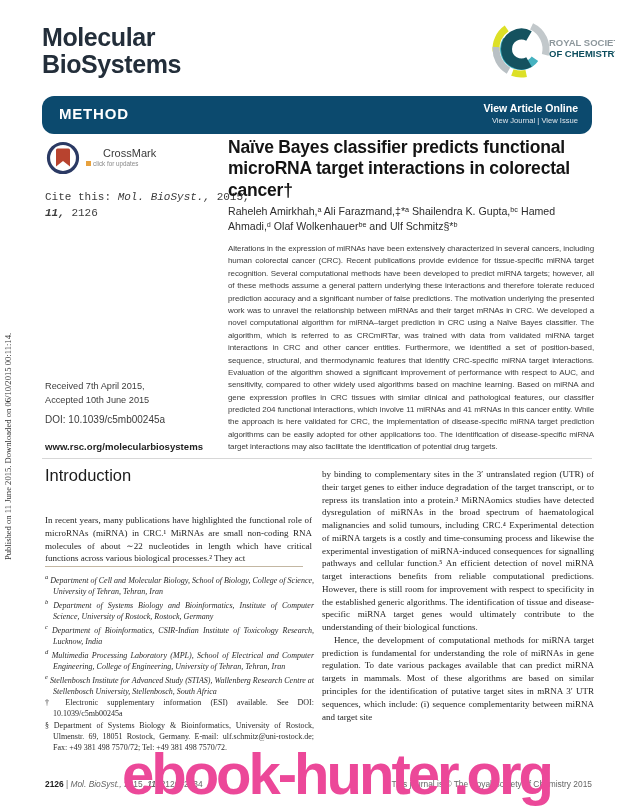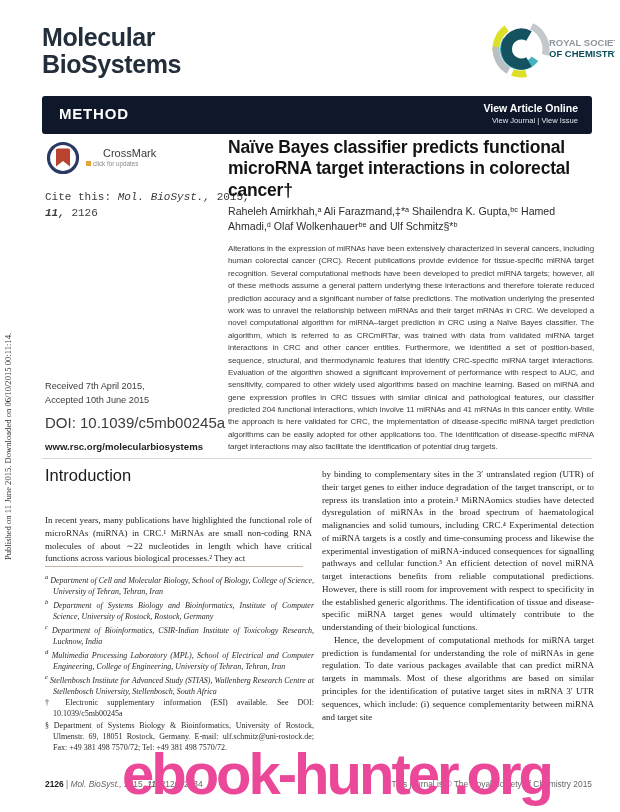--- a/index.html
+++ b/index.html
@@ -12,21 +12,21 @@
     font-family:"Liberation Serif",serif;font-size:8.6px;color:#333;
     white-space:nowrap;display:flex;align-items:center;}
 
   
   .journal-title{position:absolute;left:42px;top:24px;font-size:25px;font-weight:bold;
     color:#232e3a;line-height:1.07;letter-spacing:-0.4px;}
   .rsc-logo{position:absolute;left:489px;top:8px;}
 
   
   .banner{position:absolute;left:42px;top:96px;width:550px;height:38px;
-    background:#0f172a;border-radius:3px;}
+    background:#0c4a6e;border-radius:12px;}
   .banner-method{position:absolute;left:17px;top:9px;font-size:15px;font-weight:bold;
     color:#ffffff;letter-spacing:0.8px;}
   .banner-links{position:absolute;right:14px;top:6px;text-align:right;}
   .vao{font-size:10.5px;font-weight:bold;color:#ffffff;cursor:pointer;}
   .vjvi{font-size:7.6px;color:#dfe6ec;margin-top:2px;cursor:pointer;}
 
   
   .crossmark{position:absolute;left:46px;top:141px;display:flex;align-items:flex-start;cursor:pointer;}
   .cm-textcol{margin-left:6px;margin-top:6px;}
   .cm-name{font-size:11px;color:#3a3a3a;margin-left:17px;}
@@ -39,21 +39,21 @@
   
   .art-title{position:absolute;left:228px;top:137px;width:372px;font-size:17.5px;
     font-weight:bold;color:#141414;line-height:1.22;letter-spacing:-0.2px;}
   .authors{position:absolute;left:228px;top:204px;width:370px;font-size:10.6px;
     color:#2d2d2d;line-height:1.45;
     font-family:"Liberation Sans","DejaVu Sans",sans-serif;}
   .abstract{position:absolute;left:228px;top:243px;width:366px;font-size:8px;
     letter-spacing:-0.1px;color:#3d3d3d;line-height:1.55;text-align:justify;}
 
   .received{position:absolute;left:45px;top:380px;font-size:9.2px;color:#3c3c3c;line-height:1.5;}
-  .doi{position:absolute;left:45px;top:414px;font-size:15px;color:#3c3c3c;}
+  .doi{position:absolute;left:45px;top:414px;font-size:10px;color:#3c3c3c;}
   .website{position:absolute;left:45px;top:441px;font-size:9.6px;font-weight:bold;color:#1f1f1f;cursor:pointer;}
 
   .divider{position:absolute;left:42px;top:458px;width:550px;height:1px;background:#d7d7d7;}
 
   
   .intro-heading{position:absolute;left:45px;top:466px;font-size:16.5px;color:#1b1b1b;}
   .serif{font-family:"Liberation Serif","DejaVu Serif",serif;}
   .intro-para{position:absolute;left:45px;top:482px;width:267px;font-size:9px;
     color:#1d1d1d;line-height:1.42;text-align:justify;margin-top:32px;}
   .fn-rule{position:absolute;left:45px;top:566px;width:258px;height:1px;background:#c3b7a2;}

